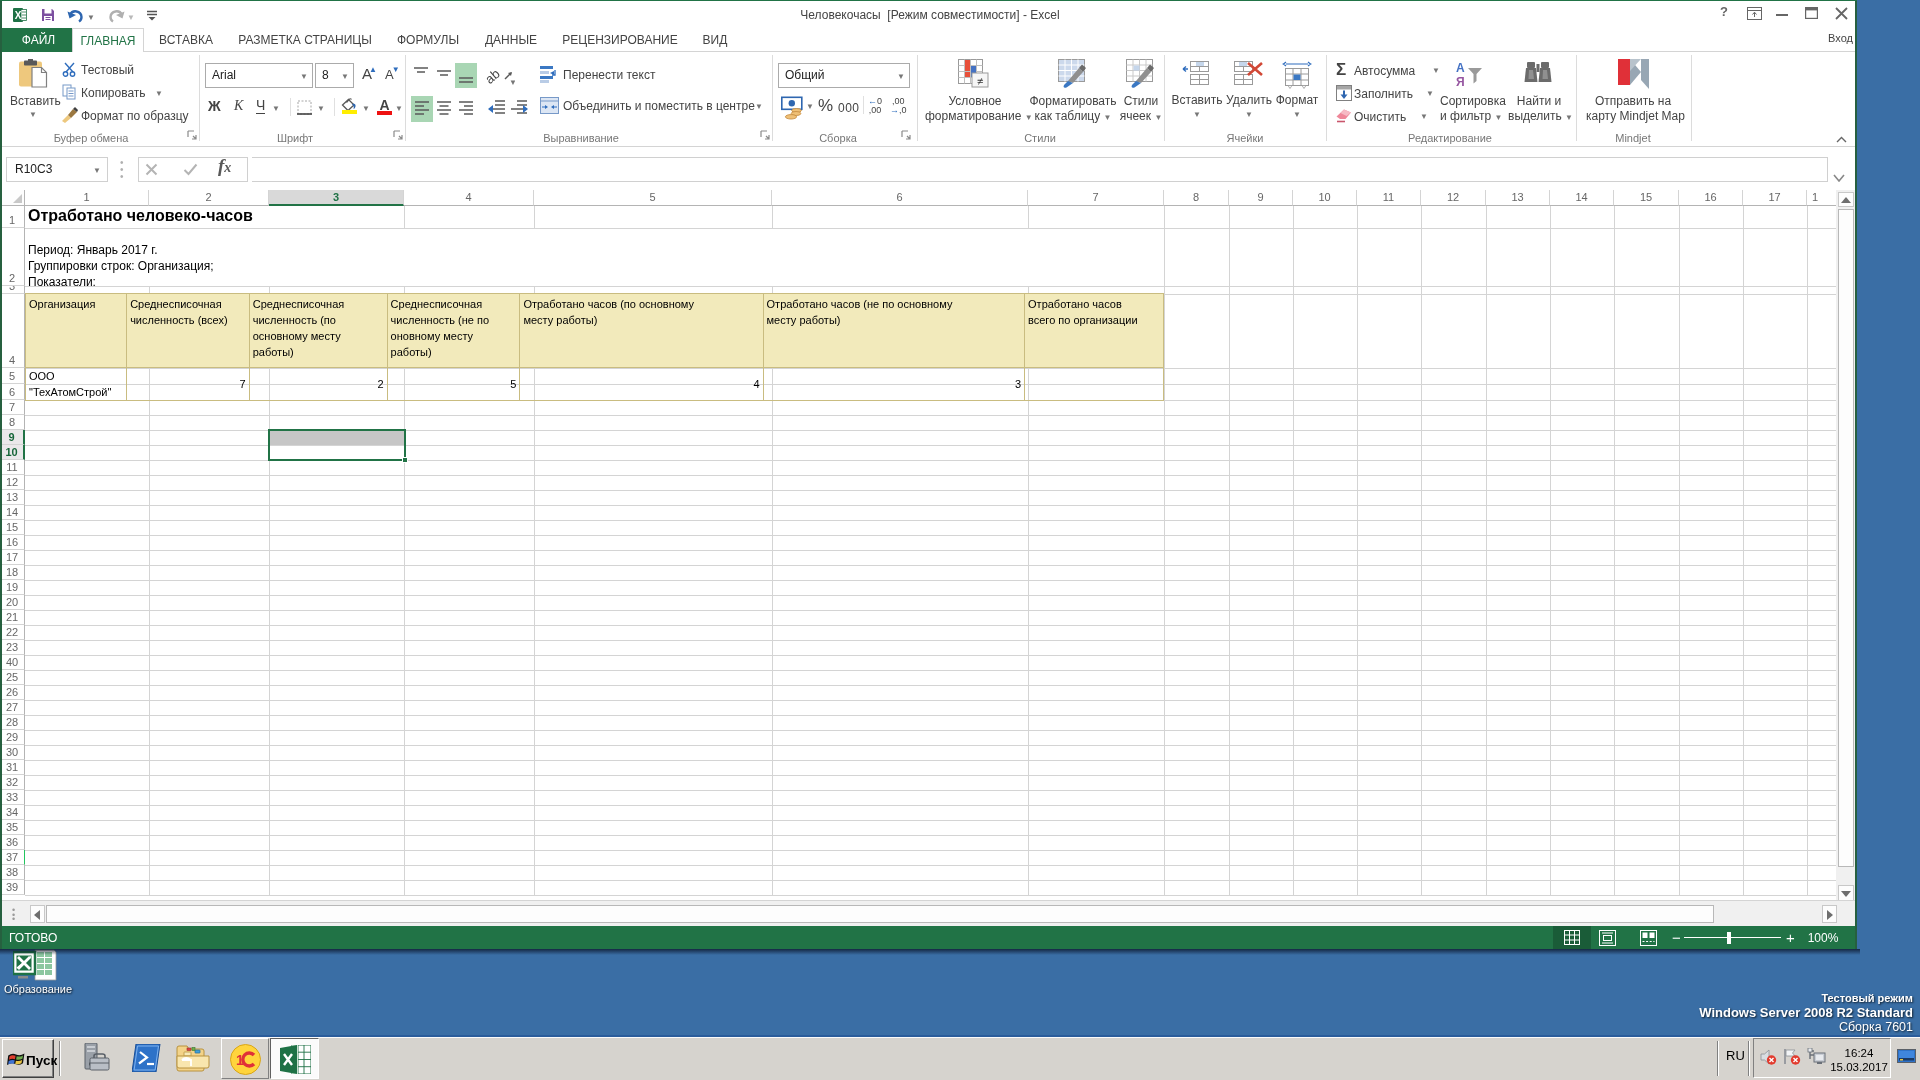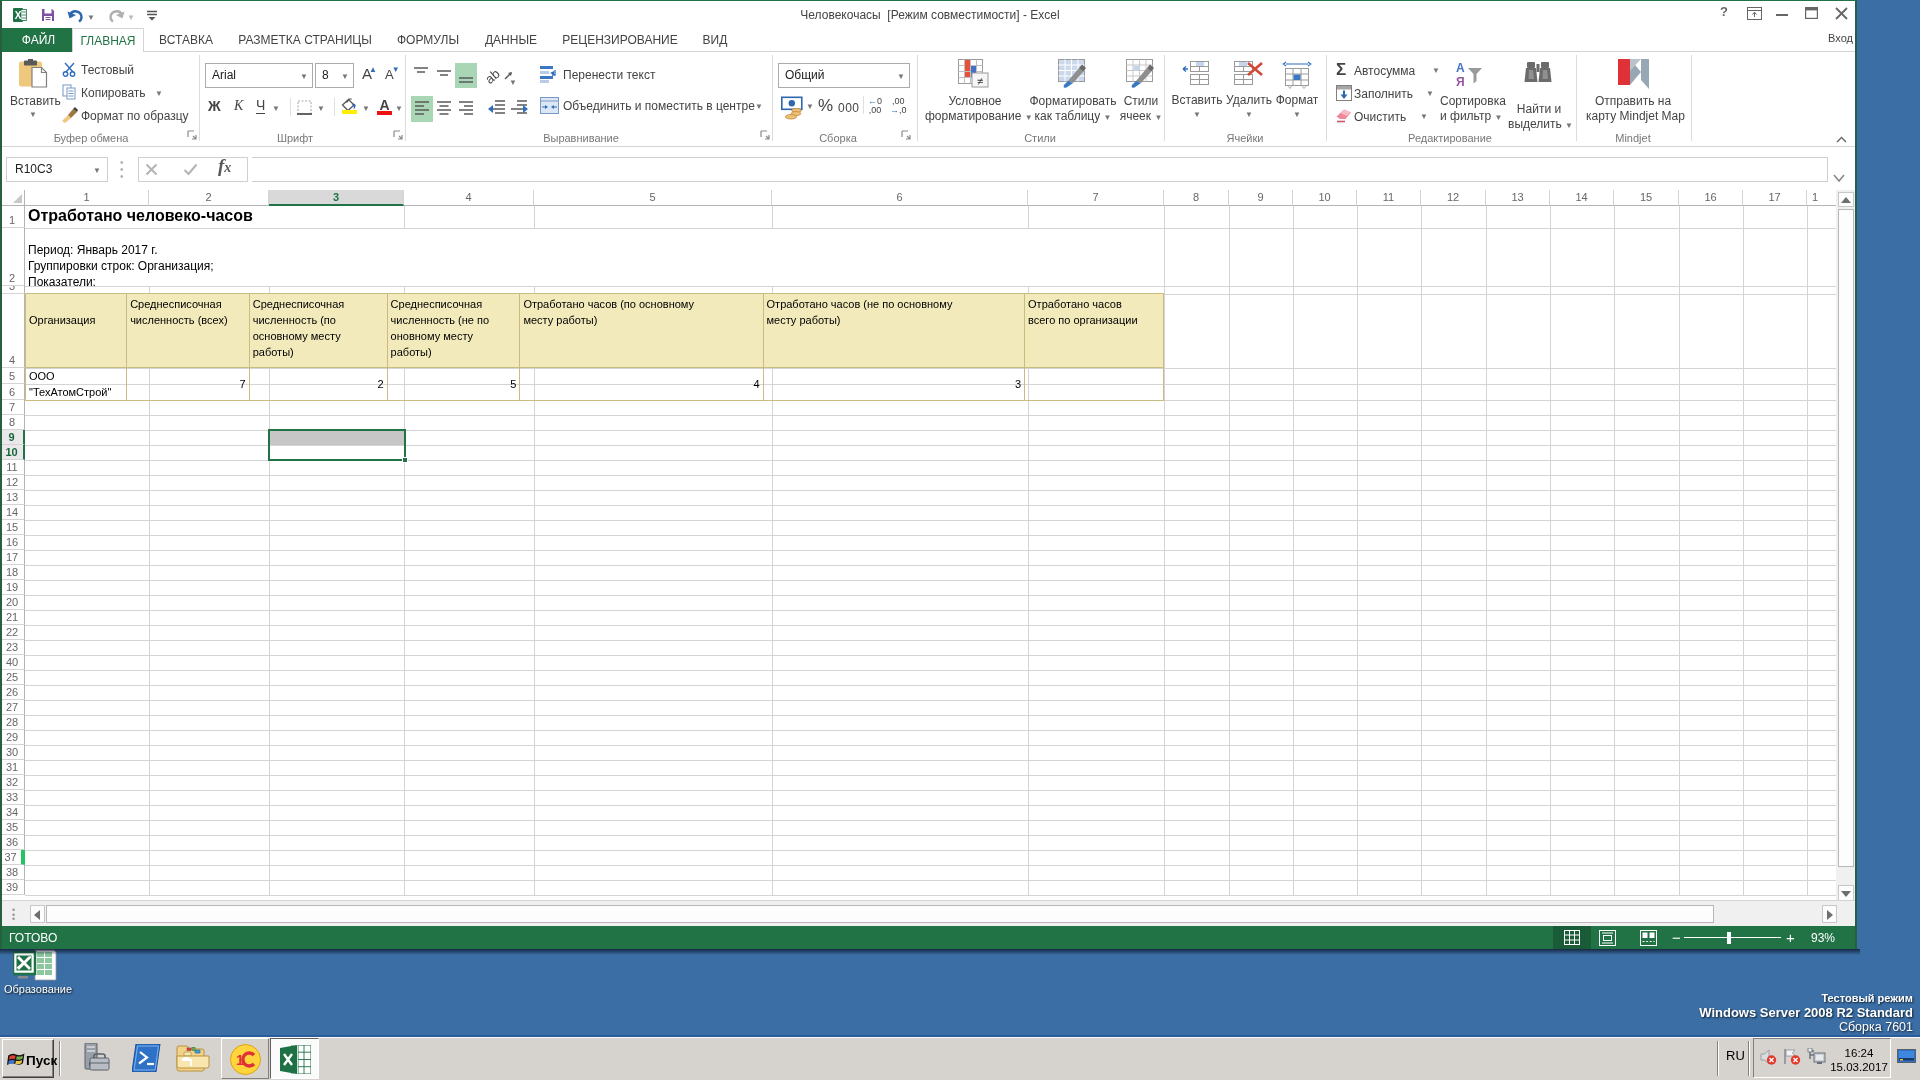--- a/index.html
+++ b/index.html
@@ -394,21 +394,21 @@
       <svg width="30" height="30" viewBox="0 0 30 30">
         <g fill="#6b6b6b">
           <rect x="3" y="2" width="8" height="6" rx="1"></rect>
           <rect x="17" y="2" width="8" height="6" rx="1"></rect>
           <path d="M2 8 h10 l1.5 14 h-13 z"></path>
           <path d="M16 8 h10 l1.5 14 h-13 z"></path>
           <rect x="12.5" y="4" width="3" height="8" fill="#6b6b6b"></rect>
         </g>
         <path d="M5 10 h4 l1 9 h-5.5 z M19 10 h4 l1 9 h-5.5 z" fill="#fff" opacity="0.25"></path>
       </svg>
-      <div class="rbtntext" style="line-height:15px;margin-top:8px;">Найти и<br>выделить <span class="dna">▼</span></div>
+      <div class="rbtntext" style="line-height:15px;">Найти и<br>выделить <span class="dna">▼</span></div>
     </div>
     <div class="rglabel" style="left:1450px;">Редактирование</div>
     <div class="rgsep" style="left:1576px;"></div>
 
     <div class="abs" style="left:1586px; top:7px; width:94px; text-align:center;">
       <svg width="31" height="31" viewBox="0 0 31 31">
         <rect x="0" y="0" width="12" height="26" fill="#e03038"></rect>
         <path d="M12 0 L23 13 L12 26 Z" fill="#98a7b4"></path>
         <path d="M23 0 h8 v30 l-8 -9 z" fill="#98a7b4"></path>
         <path d="M12 0 h11 l-11 12 z" fill="#b8c3cc"></path>
@@ -491,21 +491,21 @@
     <div class="abs" style="left:0; top:510px; width:25px; height:15px; display:flex; align-items:flex-end; justify-content:center; padding:0 0 1px 0; overflow:hidden; font-size:11px; border-bottom:1px solid #d4d4d4;color:#666; border-right:1px solid #b4b4b4;">27</div>
     <div class="abs" style="left:0; top:525px; width:25px; height:15px; display:flex; align-items:flex-end; justify-content:center; padding:0 0 1px 0; overflow:hidden; font-size:11px; border-bottom:1px solid #d4d4d4;color:#666; border-right:1px solid #b4b4b4;">28</div>
     <div class="abs" style="left:0; top:540px; width:25px; height:15px; display:flex; align-items:flex-end; justify-content:center; padding:0 0 1px 0; overflow:hidden; font-size:11px; border-bottom:1px solid #d4d4d4;color:#666; border-right:1px solid #b4b4b4;">29</div>
     <div class="abs" style="left:0; top:555px; width:25px; height:15px; display:flex; align-items:flex-end; justify-content:center; padding:0 0 1px 0; overflow:hidden; font-size:11px; border-bottom:1px solid #d4d4d4;color:#666; border-right:1px solid #b4b4b4;">30</div>
     <div class="abs" style="left:0; top:570px; width:25px; height:15px; display:flex; align-items:flex-end; justify-content:center; padding:0 0 1px 0; overflow:hidden; font-size:11px; border-bottom:1px solid #d4d4d4;color:#666; border-right:1px solid #b4b4b4;">31</div>
     <div class="abs" style="left:0; top:585px; width:25px; height:15px; display:flex; align-items:flex-end; justify-content:center; padding:0 0 1px 0; overflow:hidden; font-size:11px; border-bottom:1px solid #d4d4d4;color:#666; border-right:1px solid #b4b4b4;">32</div>
     <div class="abs" style="left:0; top:600px; width:25px; height:15px; display:flex; align-items:flex-end; justify-content:center; padding:0 0 1px 0; overflow:hidden; font-size:11px; border-bottom:1px solid #d4d4d4;color:#666; border-right:1px solid #b4b4b4;">33</div>
     <div class="abs" style="left:0; top:615px; width:25px; height:15px; display:flex; align-items:flex-end; justify-content:center; padding:0 0 1px 0; overflow:hidden; font-size:11px; border-bottom:1px solid #d4d4d4;color:#666; border-right:1px solid #b4b4b4;">34</div>
     <div class="abs" style="left:0; top:630px; width:25px; height:15px; display:flex; align-items:flex-end; justify-content:center; padding:0 0 1px 0; overflow:hidden; font-size:11px; border-bottom:1px solid #d4d4d4;color:#666; border-right:1px solid #b4b4b4;">35</div>
     <div class="abs" style="left:0; top:645px; width:25px; height:15px; display:flex; align-items:flex-end; justify-content:center; padding:0 0 1px 0; overflow:hidden; font-size:11px; border-bottom:1px solid #d4d4d4;color:#666; border-right:1px solid #b4b4b4;">36</div>
-    <div class="abs" style="left:0; top:660px; width:25px; height:15px; display:flex; align-items:flex-end; justify-content:center; padding:0 0 1px 0; overflow:hidden; font-size:11px; border-bottom:1px solid #d4d4d4;color:#666; border-right:4px solid #22c55e;">37</div>
+    <div class="abs" style="left:0; top:660px; width:25px; height:15px; display:flex; align-items:flex-end; justify-content:center; padding:0 0 1px 0; overflow:hidden; font-size:11px; border-bottom:1px solid #d4d4d4;color:#666; border-right:1px solid #22c55e;">37</div>
     <div class="abs" style="left:0; top:675px; width:25px; height:15px; display:flex; align-items:flex-end; justify-content:center; padding:0 0 1px 0; overflow:hidden; font-size:11px; border-bottom:1px solid #d4d4d4;color:#666; border-right:1px solid #b4b4b4;">38</div>
     <div class="abs" style="left:0; top:690px; width:25px; height:15px; display:flex; align-items:flex-end; justify-content:center; padding:0 0 1px 0; overflow:hidden; font-size:11px; border-bottom:1px solid #d4d4d4;color:#666; border-right:1px solid #b4b4b4;">39</div>
     </div>
 
     <div id="glines">
     <div class="gl" style="left:25px; top:38px; width:1811px; height:1px;"></div>
     <div class="gl" style="left:25px; top:96px; width:1811px; height:1px;"></div>
     <div class="gl" style="left:25px; top:104px; width:1811px; height:1px;"></div>
     <div class="gl" style="left:25px; top:178px; width:1811px; height:1px;"></div>
     <div class="gl" style="left:25px; top:194px; width:1811px; height:1px;"></div>
@@ -565,21 +565,21 @@
     <div class="gl" style="left:1743px; top:16px; width:1px; height:689px;"></div>
     <div class="gl" style="left:1807px; top:16px; width:1px; height:689px;"></div>
     </div>
 
     <div class="abs" style="left:28px; top:17px; font-size:16px; font-weight:bold; color:#000;">Отработано человеко-часов</div>
     <div class="abs" style="left:28px; top:52px; font-size:12px; line-height:16px; color:#000;">Период: Январь 2017 г.<br>Группировки строк: Организация;<br>Показатели:</div>
 
     <table id="sheet-table" class="abs" style="left:25px; top:103px; border-collapse:collapse; table-layout:fixed; width:1139px;">
       <tbody>
           <tr style="height:74px;">
-        <td style="width:99px; background:#f2eabb; padding-top:18px;">Организация</td>
+        <td style="width:99px; background:#f2eabb; padding-top:2px;">Организация</td>
         <td style="width:120px; background:#f2eabb; padding-top:2px;">Среднесписочная<br>численность (всех)</td>
         <td style="width:135px; background:#f2eabb; padding-top:2px;">Среднесписочная<br>численность (по<br>основному месту<br>работы)</td>
         <td style="width:130px; background:#f2eabb; padding-top:2px;">Среднесписочная<br>численность (не по<br>оновному месту<br>работы)</td>
         <td style="width:238px; background:#f2eabb; padding-top:2px;">Отработано часов (по основному<br>месту работы)</td>
         <td style="width:256px; background:#f2eabb; padding-top:2px;">Отработано часов (не по основному<br>месту работы)</td>
         <td style="width:136px; background:#f2eabb; padding-top:2px;">Отработано часов<br>всего по организации</td>
       </tr>
       <tr style="height:16px;">
         <td style="vertical-align:middle;">ООО "ТехАтомСтрой"</td>
         <td style="text-align:right; vertical-align:middle;">7</td>
@@ -637,21 +637,21 @@
         <rect x="0.5" y="0.5" width="16" height="15" fill="none" stroke="#fff"></rect>
         <rect x="2.5" y="2.5" width="5" height="5.5" fill="#fff"></rect>
         <rect x="9.5" y="2.5" width="5" height="5.5" fill="#fff"></rect>
         <path d="M2.5 11.5 h12" stroke="#fff" stroke-dasharray="2 1.6"></path>
       </svg>
     </div>
     <div class="abs" style="left:1672px; top:3px; font-size:15px;">−</div>
     <div class="abs" style="left:1684px; top:11px; width:97px; height:1px; background:#fff;"></div>
     <div class="abs" style="left:1727px; top:6px; width:4px; height:12px; background:#fff;"></div>
     <div class="abs" style="left:1786px; top:3px; font-size:15px;">+</div>
-    <div class="abs" style="left:1805px; top:5px; width:36px; font-size:12px; text-align:center;">93%</div>
+    <div class="abs" style="left:1805px; top:5px; width:36px; font-size:12px; text-align:center;">100%</div>
   </div>
 </div>
 <div id="shadow"></div>
 
 <div id="taskbar">
   <div class="abs" style="left:0; top:0; width:1920px; height:2px; background:#2a5c9b;"></div>
   <div class="abs" style="left:0; top:2px; width:1920px; height:1px; background:#fafafa;"></div>
 
   <div class="abs" style="left:2px; top:4px; width:52px; height:39px; background:#d6d3ce; border-top:1px solid #fff; border-left:1px solid #fff; border-right:1px solid #404040; border-bottom:1px solid #404040; box-shadow:inset -1px -1px 0 #808080;">
     <svg class="abs" style="left:4px; top:11px;" width="19" height="17" viewBox="0 0 19 17">

